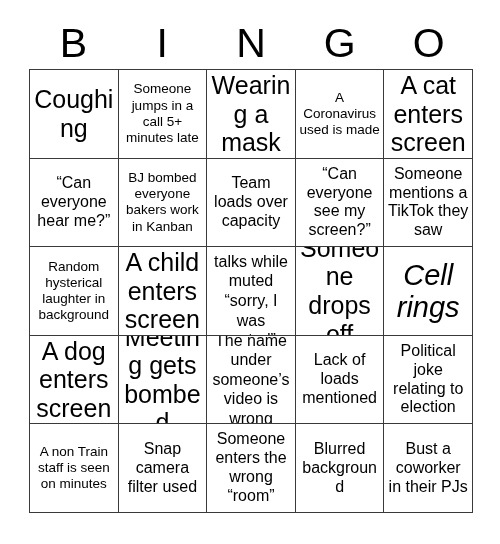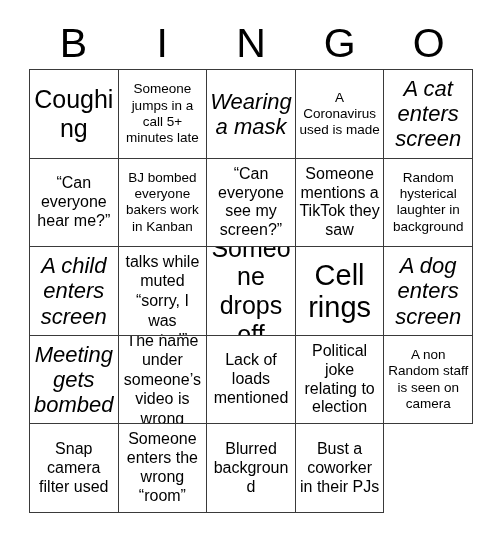--- a/index.html
+++ b/index.html
@@ -75,22 +75,22 @@
   }
   .cell-text {
     display: block;
     width: 100%;
     line-height: 1.15;
     word-wrap: break-word;
     hyphens: none;
   }
 
   
-  .fs-xxl .cell-text { font-size: 29px; line-height: 1.12; }
-  .fs-xl  .cell-text { font-size: 22px; line-height: 1.14; font-style: italic; }
+  .fs-xxl .cell-text { font-size: 29px; line-height: 1.12; font-style: italic; }
+  .fs-xl  .cell-text { font-size: 25px; line-height: 1.14; }
   .fs-lg  .cell-text { font-size: 25px; line-height: 1.15; }
   .fs-md  .cell-text { font-size: 16px; line-height: 1.18; }
   .fs-sm  .cell-text { font-size: 13.5px; line-height: 1.2; }
   .fs-xs  .cell-text { font-size: 16px; line-height: 1.22; }
 </style>
 </head>
 <body>
 
 <div class="card">
 
@@ -120,20 +120,23 @@
       <span class="cell-text">A cat enters screen</span>
     </div>
 
     <div class="cell fs-md">
       <span class="cell-text">“Can everyone hear me?”</span>
     </div>
     <div class="cell fs-sm">
       <span class="cell-text">BJ bombed everyone bakers work in Kanban</span>
     </div>
     <div class="cell fs-md">
+      <span class="cell-text">Team loads over capacity</span>
+    </div>
+    <div class="cell fs-md">
       <span class="cell-text">“Can everyone see my screen?”</span>
     </div>
     <div class="cell fs-md">
       <span class="cell-text">Someone mentions a TikTok they saw</span>
     </div>
 
     <div class="cell fs-sm">
       <span class="cell-text">Random hysterical laughter in background</span>
     </div>
     <div class="cell fs-xl">
@@ -159,21 +162,21 @@
       <span class="cell-text">The name under someone’s video is wrong</span>
     </div>
     <div class="cell fs-md">
       <span class="cell-text">Lack of loads mentioned</span>
     </div>
     <div class="cell fs-md">
       <span class="cell-text">Political joke relating to election</span>
     </div>
 
     <div class="cell fs-sm">
-      <span class="cell-text">A non Random staff is seen on camera</span>
+      <span class="cell-text">A non Train staff is seen on minutes</span>
     </div>
     <div class="cell fs-md">
       <span class="cell-text">Snap camera filter used</span>
     </div>
     <div class="cell fs-md">
       <span class="cell-text">Someone enters the wrong “room”</span>
     </div>
     <div class="cell fs-md">
       <span class="cell-text">Blurred background</span>
     </div>

